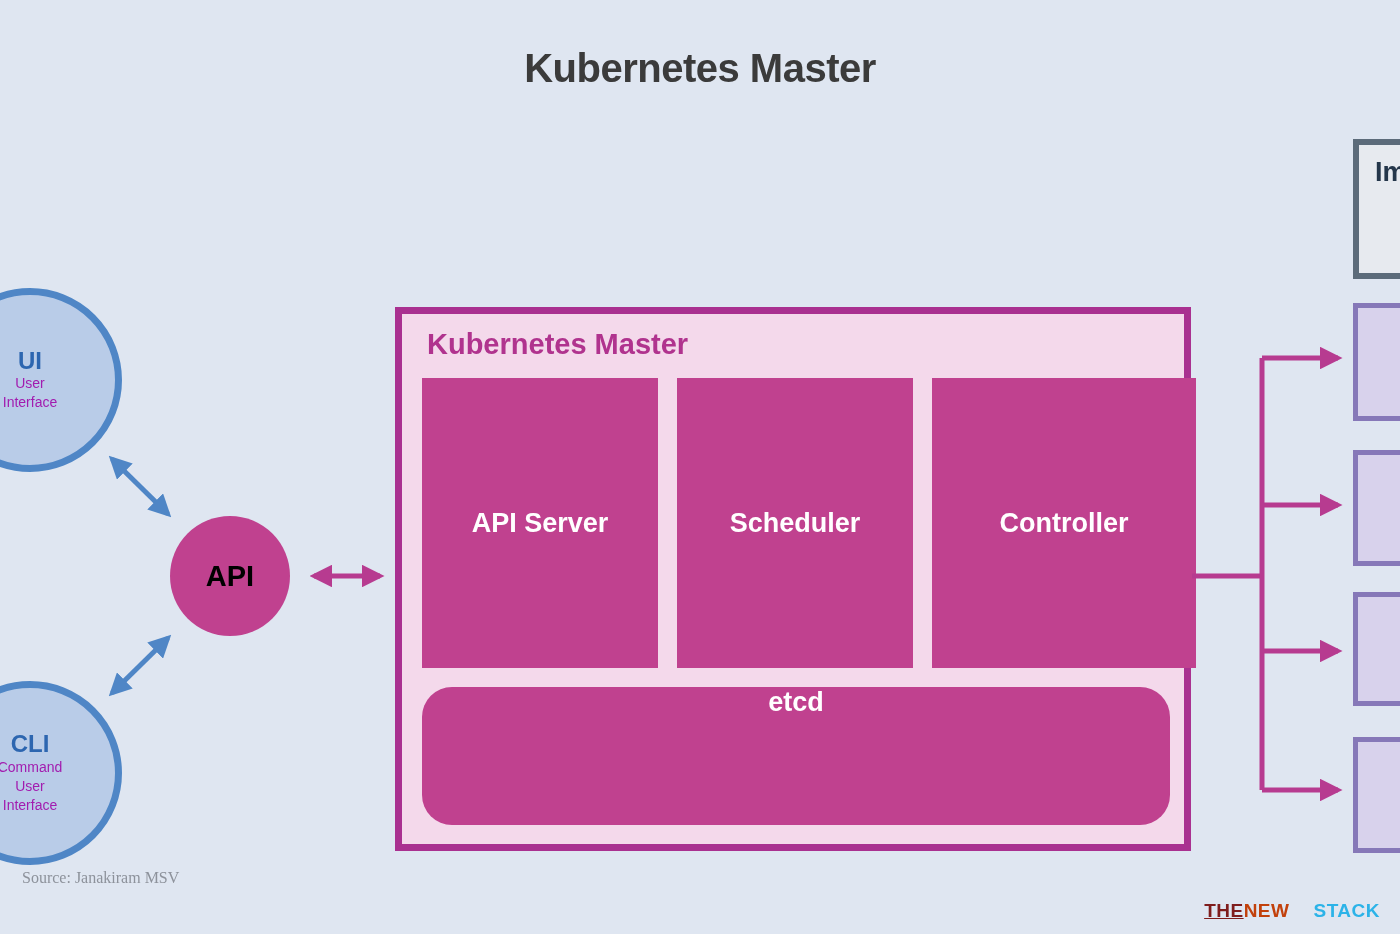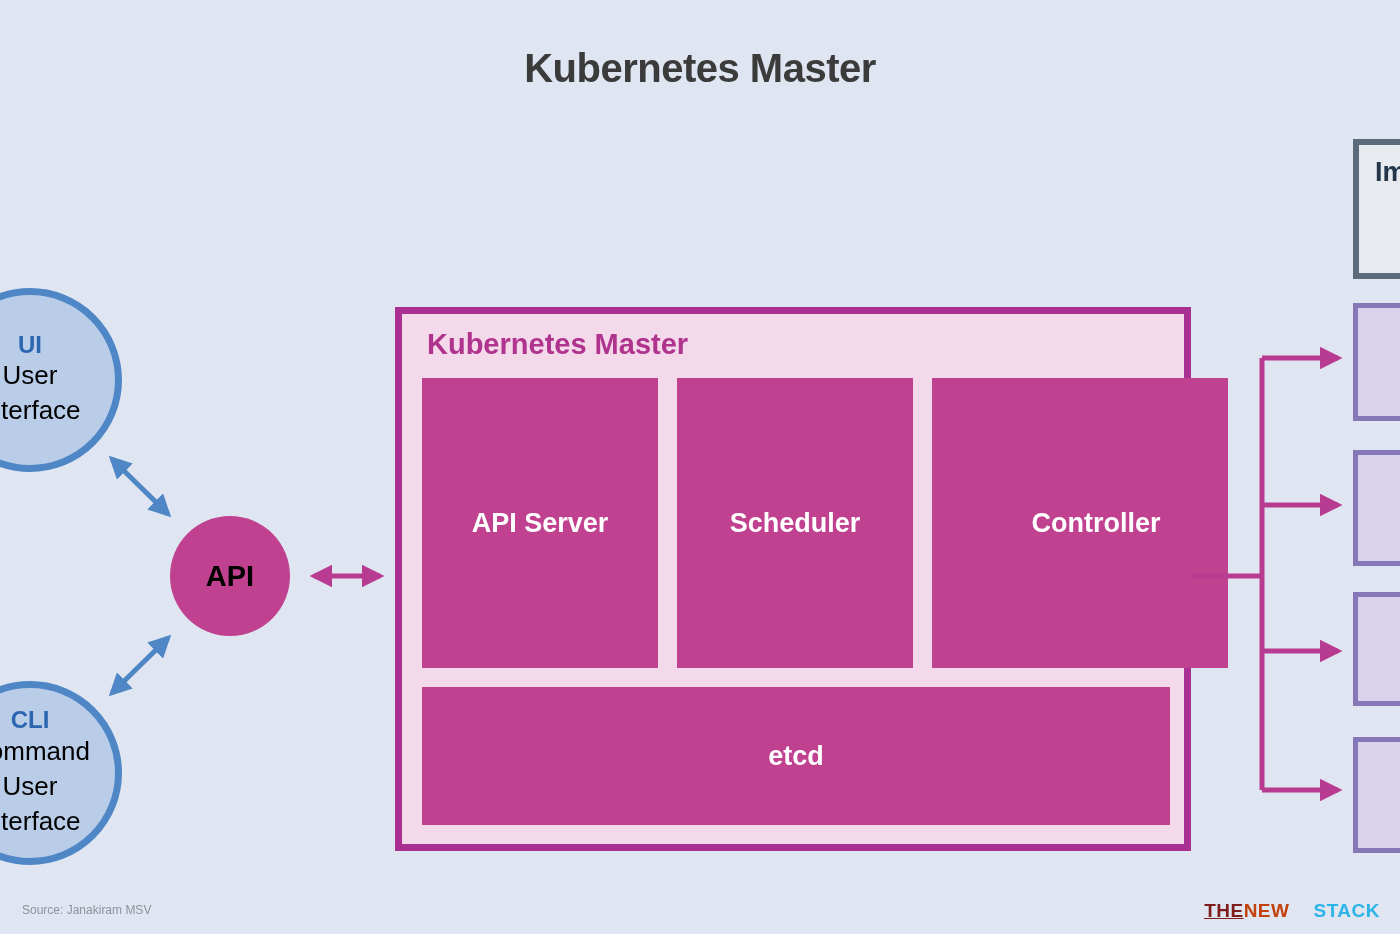--- a/index.html
+++ b/index.html
@@ -42,22 +42,22 @@
   }
   .circle-ui  { left: -62px; top: 288px; }
   .circle-cli { left: -62px; top: 681px; }
   .circle-abbr {
     font-size: 24px;
     font-weight: bold;
     color: #2d66b0;
     line-height: 1.1;
   }
   .circle-label {
-    font-size: 26px;
-    color: #000000;
+    font-size: 14px;
+    color: #a21caf;
     line-height: 1.35;
   }
 
   
   .circle-api {
     position: absolute;
     left: 170px;
     top: 516px;
     width: 120px;
     height: 120px;
@@ -97,34 +97,35 @@
     background: #c0418f;
     color: #ffffff;
     display: flex;
     align-items: center;
     justify-content: center;
     font-size: 27px;
     font-weight: bold;
   }
   .component-api-server { left: 20px;  width: 236px; }
   .component-scheduler  { left: 275px; width: 236px; }
-  .component-controller { left: 530px; width: 264px; padding-left: 32px; }
+  .component-controller { left: 530px; width: 264px; }
   .etcd-box {
     position: absolute;
     left: 20px;
     top: 373px;
     width: 748px;
     height: 138px;
     background: #c0418f;
     color: #ffffff;
     display: flex;
-    align-items: center;
+    align-items: flex-start;
     justify-content: center;
     font-size: 27px;
     font-weight: bold;
+    border-radius: 30px;
   }
 
   
   .node-box {
     position: absolute;
     left: 1353px;
     width: 70px;
     background: #d8d2ec;
     border: 5px solid #8678b8;
     box-sizing: border-box;
@@ -161,23 +162,24 @@
     top: 0;
     width: 1400px;
     height: 934px;
     pointer-events: none;
   }
 
   
   .source-credit {
     position: absolute;
     left: 22px;
-    top: 903px;
-    font-size: 12px;
+    top: 869px;
+    font-size: 16px;
     color: #8d929b;
+    font-family: Liberation Serif, serif;
   }
   .logo {
     position: absolute;
     right: 20px;
     top: 900px;
     font-size: 19px;
     font-weight: bold;
     letter-spacing: 0.5px;
   }
   .logo-the   { color: #7f1d1d; text-decoration: underline; }

